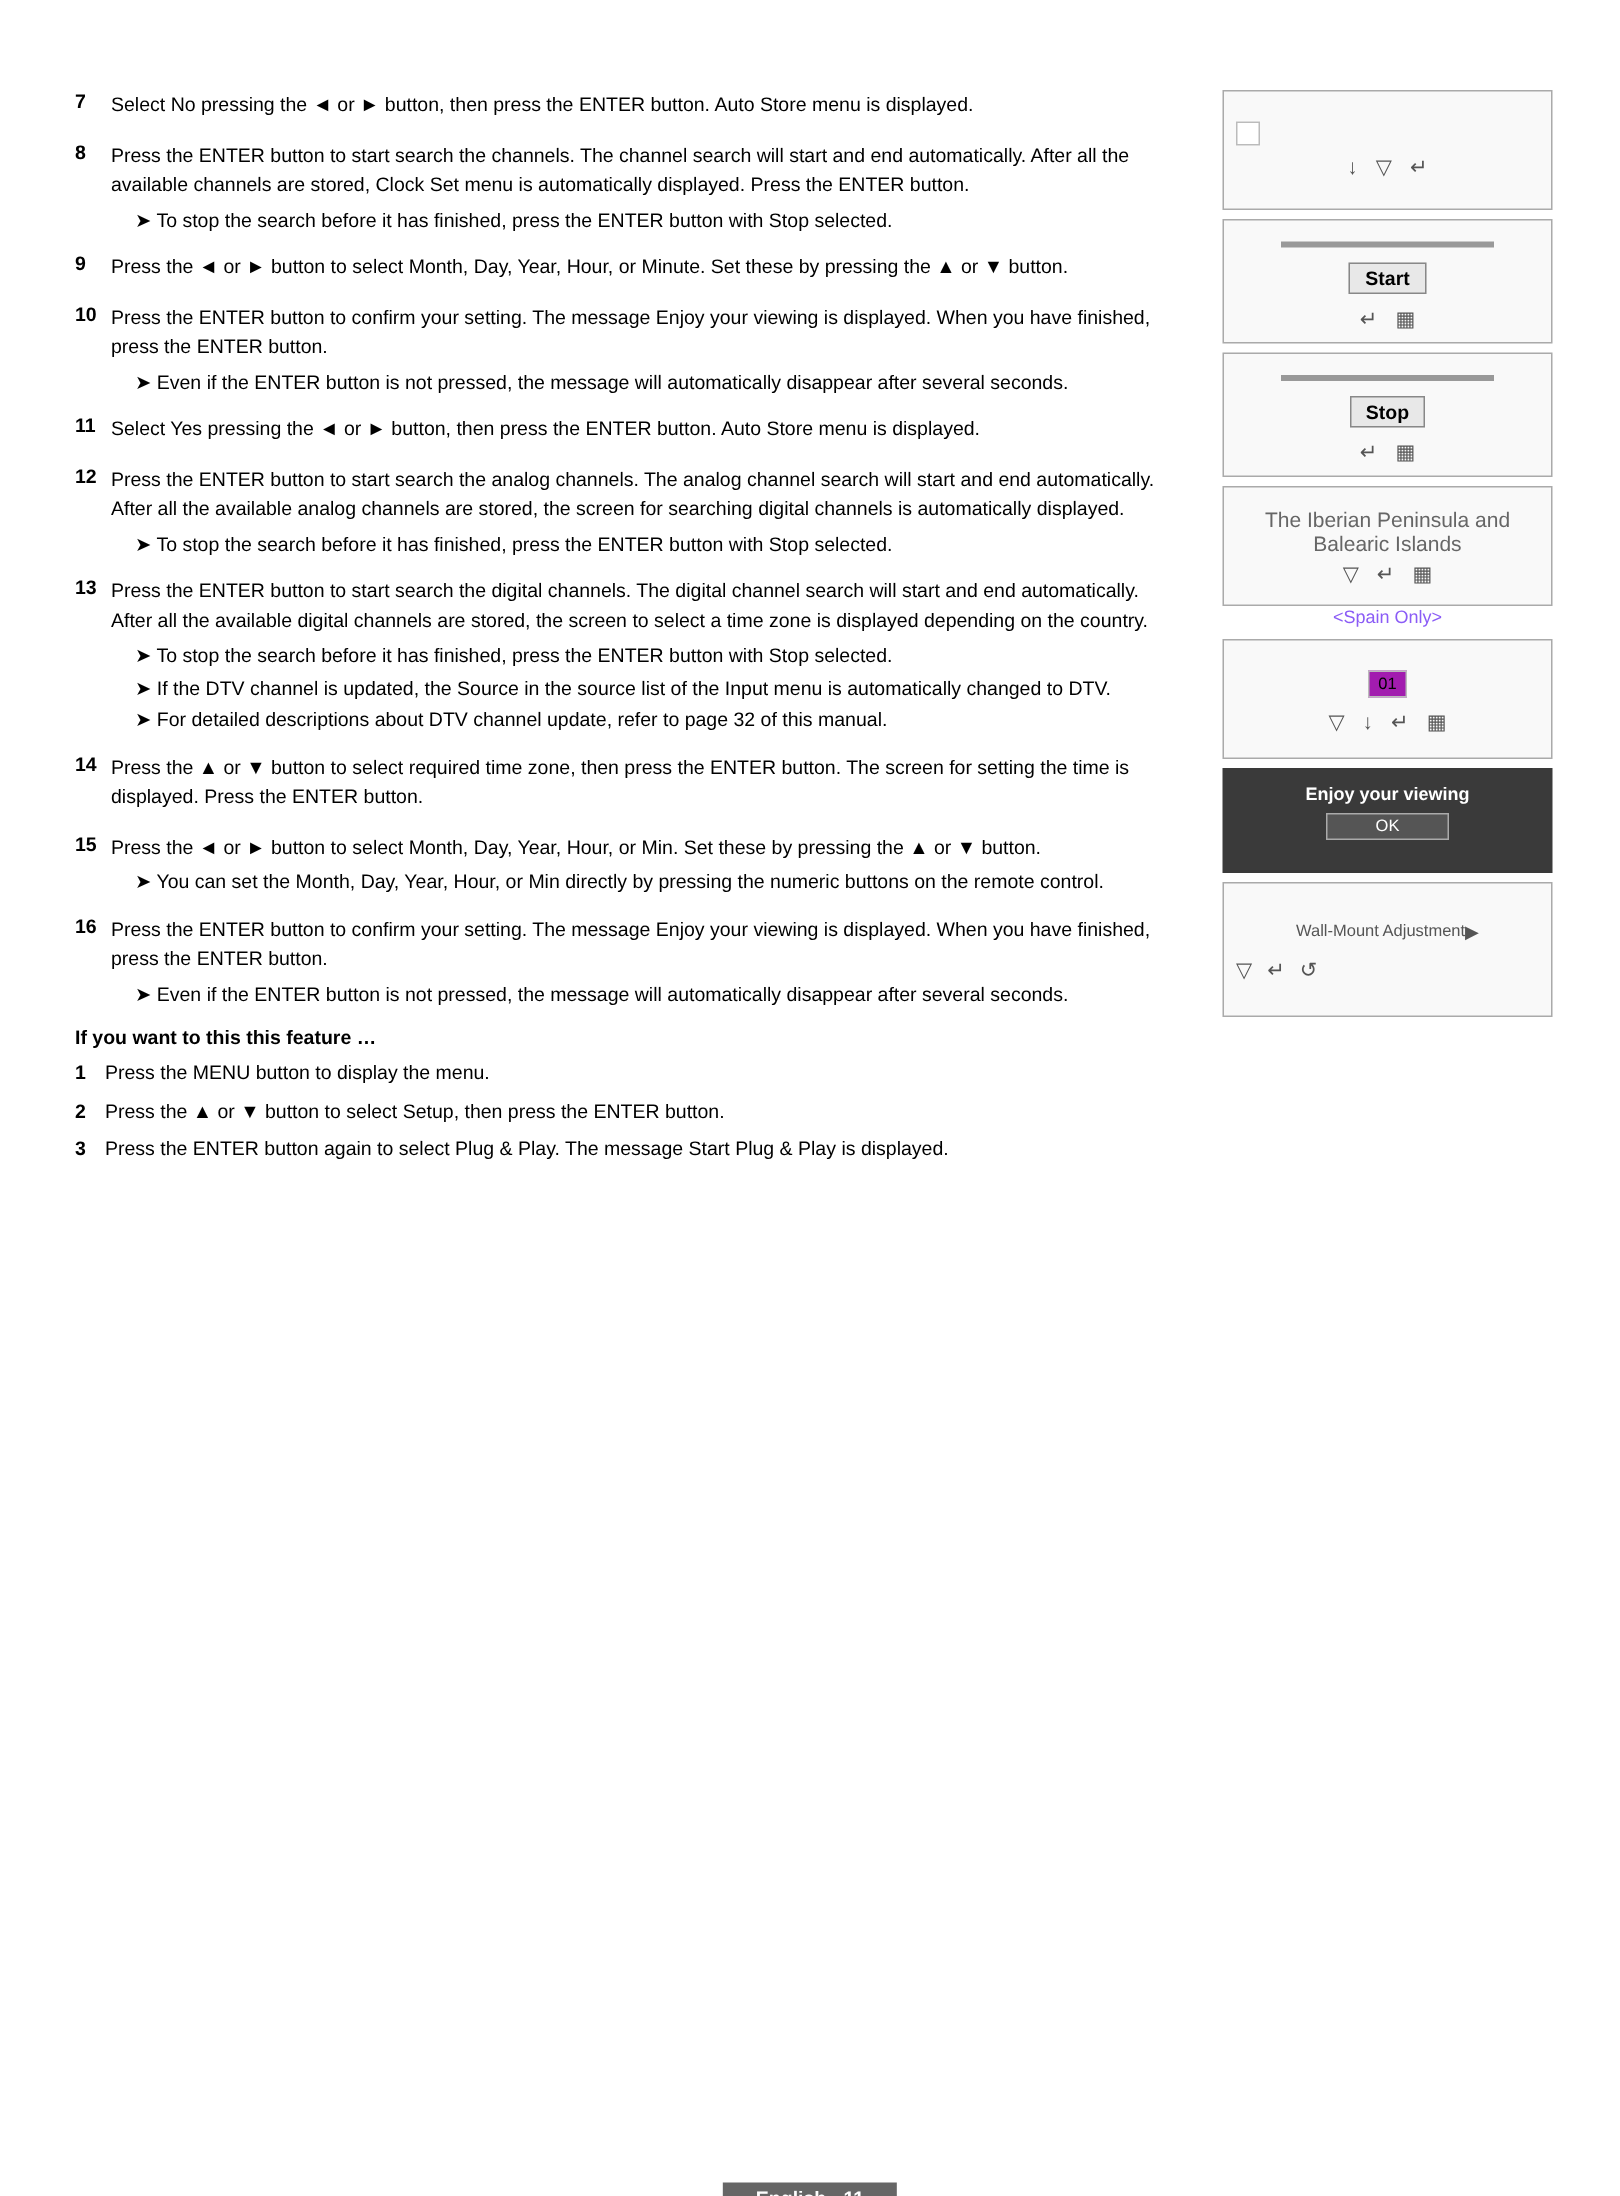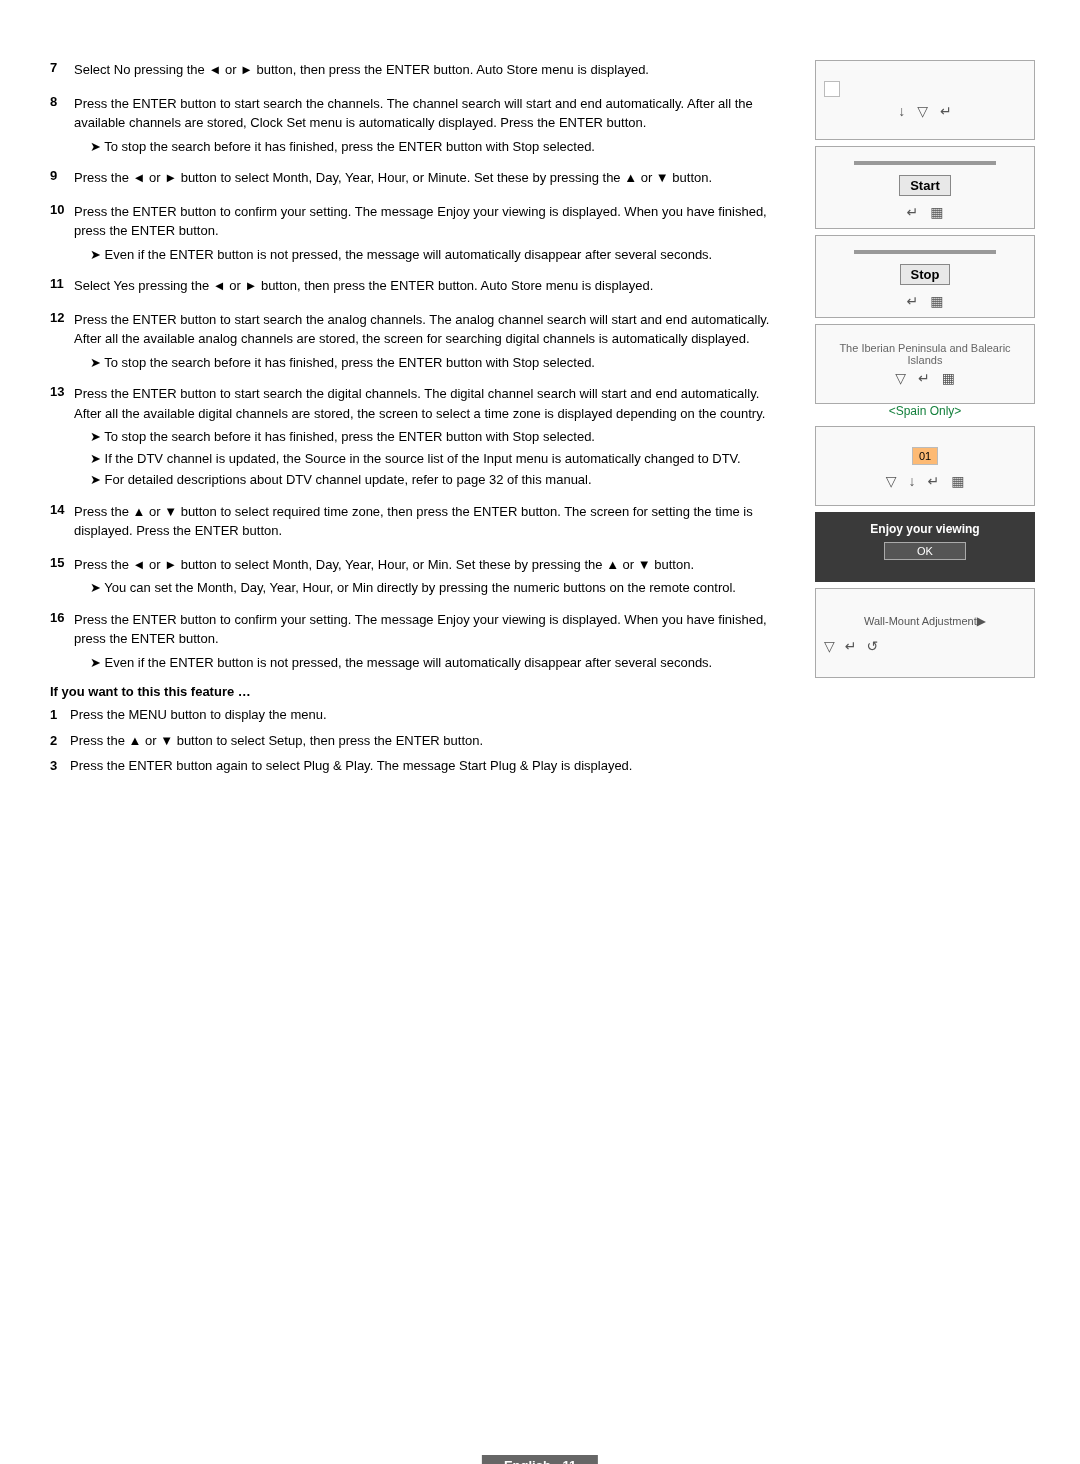--- a/index.html
+++ b/index.html
@@ -108,35 +108,35 @@
     }
     .panel-btn {
       border: 1px solid #888;
       background: #e8e8e8;
       padding: 2px 10px;
       font-size: 13px;
       font-weight: bold;
       margin: 4px 0;
     }
     .panel-label-sm {
-      font-size: 11px;
+      font-size: 14px;
       color: #666;
       text-align: center;
     }
     .spain-label {
       text-align: center;
       font-size: 12px;
-      color: #15803d;
+      color: #8b5cf6;
       padding: 0 0 2px 0;
     }
     .panel-num-box {
       border: 1px solid #bbb;
       padding: 2px 6px;
       font-size: 11px;
-      background: #fdba74;
+      background: #a21caf;
       margin: 4px;
     }
     .enjoy-panel {
       background: #3a3a3a;
       color: #fff;
       padding: 10px;
       display: flex;
       flex-direction: column;
       align-items: center;
       gap: 6px;

